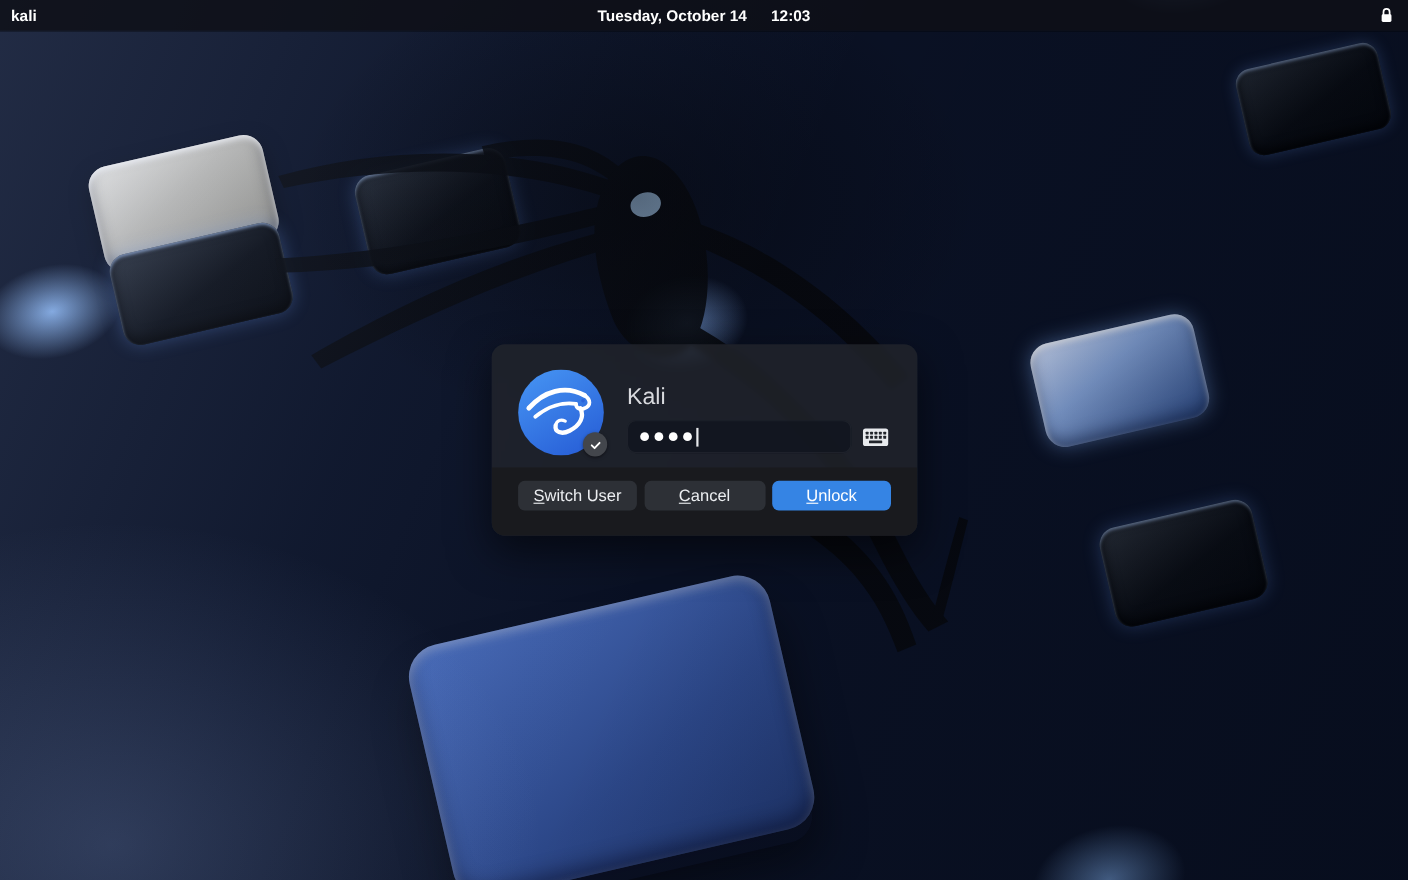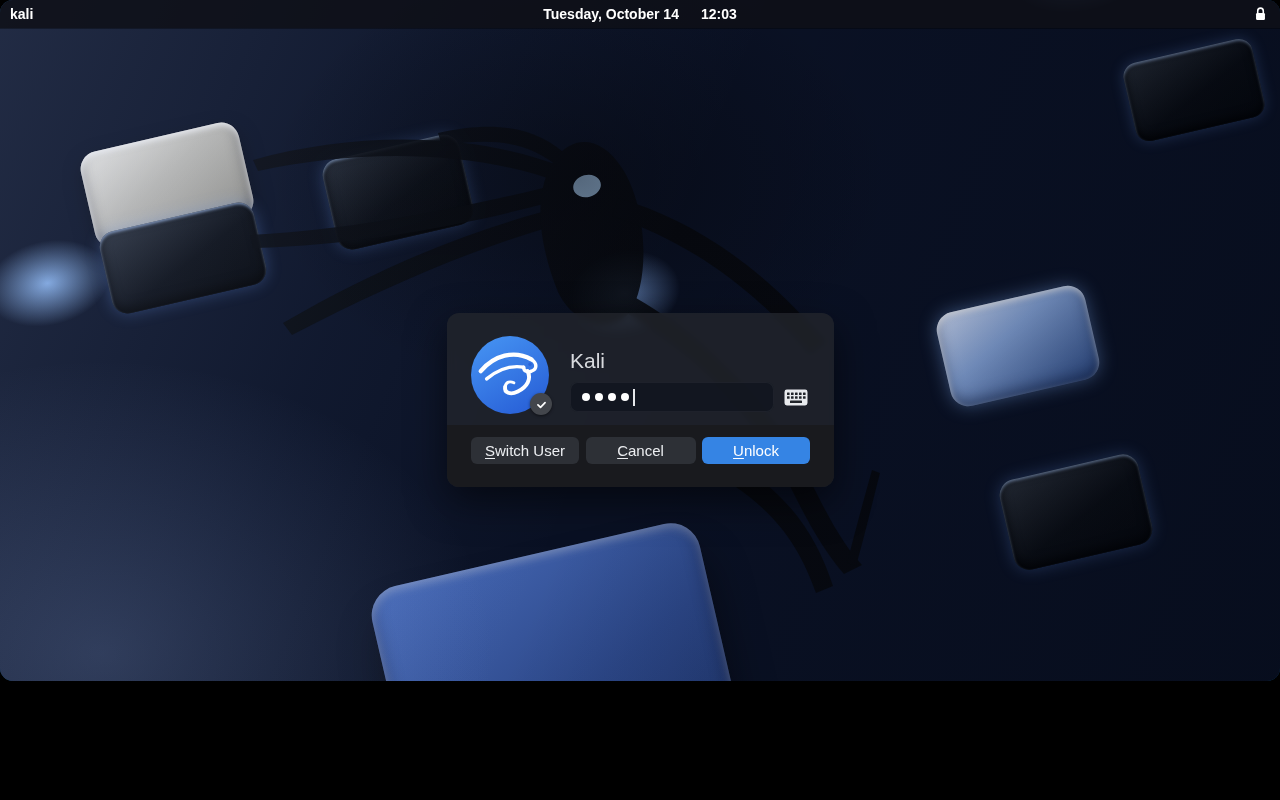--- a/index.html
+++ b/index.html
@@ -1,20 +1,19 @@
 <!DOCTYPE html>
 <html style="--accent: #3584e4;"><head>
 <meta charset="utf-8">
 <style>
   html,body{margin:0;padding:0;background:#000;}
   .screen{
-    position:relative;width:1280px;height:681px;overflow:hidden;
+    position:relative;width:1280px;height:800px;overflow:hidden;
     font-family:"Liberation Sans","DejaVu Sans",sans-serif;
     background:#0c4a6e;
-    border-radius:13px;
   }
   
   .wallpaper{position:absolute;inset:0;overflow:hidden;}
   .cube-field{
     position:absolute;left:-300px;top:-260px;width:2200px;height:1560px;
     transform:rotate(-13deg);
     background-color:#0a1124;
     background-image:
       radial-gradient(90px 60px at 420px 380px, rgba(150,195,255,.85), transparent 70%),
       radial-gradient(80px 60px at 980px 520px, rgba(140,185,255,.7), transparent 70%),

